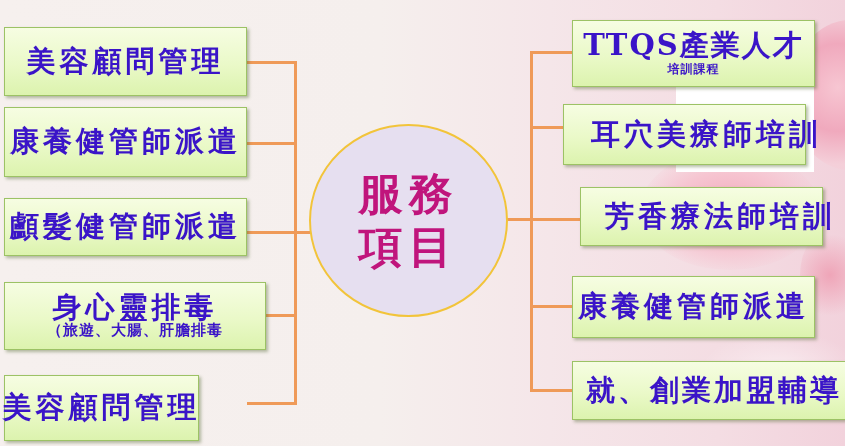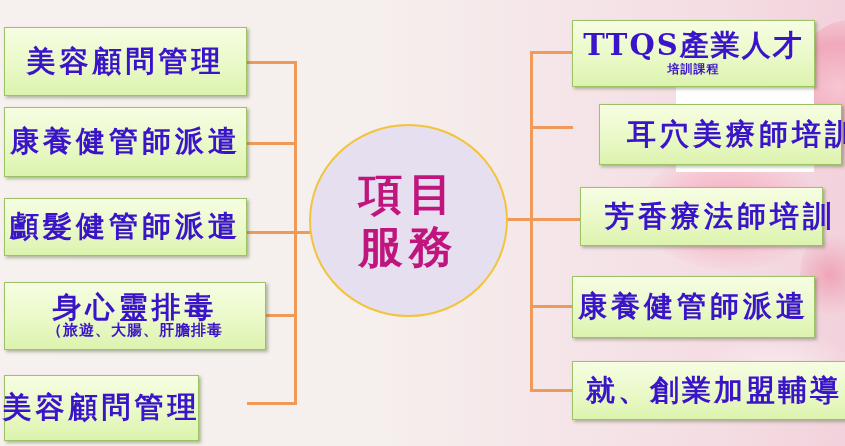--- a/index.html
+++ b/index.html
@@ -45,22 +45,22 @@
 <div class="line" style="left:294px; top:231px; width:16px; height:3px;"></div>
 
 <div class="line" style="left:530px; top:51px; width:3px; height:340px;"></div>
 <div class="line" style="left:530px; top:51px; width:43px; height:3px;"></div>
 <div class="line" style="left:530px; top:126px; width:43px; height:3px;"></div>
 <div class="line" style="left:507px; top:218px; width:74px; height:3px;"></div>
 <div class="line" style="left:530px; top:305px; width:43px; height:3px;"></div>
 <div class="line" style="left:530px; top:389px; width:43px; height:3px;"></div>
 
 <div class="circle">
+  <div class="ctext">服務</div>
   <div class="ctext">項目</div>
-  <div class="ctext">服務</div>
 </div>
 
 <div class="box" style="left:4px; top:27px; width:243px; height:69px;">
   <div class="main">美容顧問管理</div>
 </div>
 <div class="box" style="left:4px; top:107px; width:243px; height:70px;">
   <div class="main">康養健管師派遣</div>
 </div>
 <div class="box" style="left:4px; top:198px; width:243px; height:58px;">
   <div class="main">顱髮健管師派遣</div>
@@ -70,21 +70,21 @@
   <div class="sub">（旅遊、大腸、肝膽排毒</div>
 </div>
 <div class="box" style="left:4px; top:375px; width:195px; height:66px;">
   <div class="main">美容顧問管理</div>
 </div>
 
 <div class="box" style="left:572px; top:20px; width:243px; height:67px;">
   <div class="main" style="letter-spacing:2px;">TTQS產業人才</div>
   <div class="tiny">培訓課程</div>
 </div>
-<div class="box" style="left:599px; top:104px; width:243px; height:61px;padding-left:44px;">
+<div class="box" style="left:563px; top:104px; width:243px; height:61px;padding-left:44px;">
   <div class="main">耳穴美療師培訓</div>
 </div>
 <div class="box" style="left:580px; top:187px; width:243px; height:59px;padding-left:38px;">
   <div class="main">芳香療法師培訓</div>
 </div>
 <div class="box" style="left:572px; top:276px; width:243px; height:62px;">
   <div class="main">康養健管師派遣</div>
 </div>
 <div class="box" style="left:572px; top:361px; width:284px; height:59px;">
   <div class="main" style="letter-spacing:3px;">就、創業加盟輔導</div>

